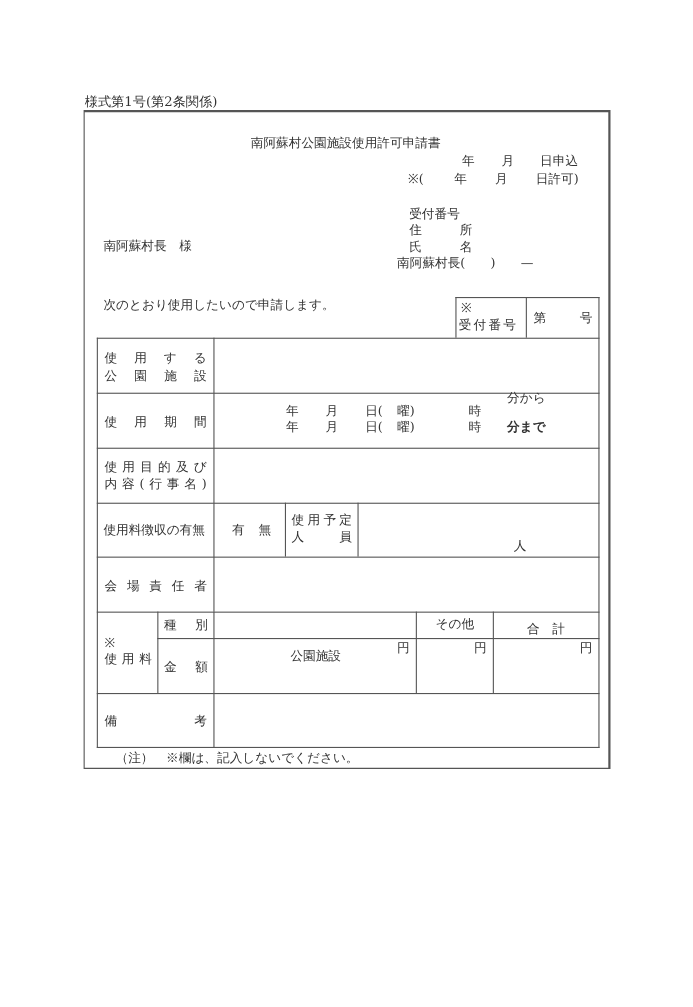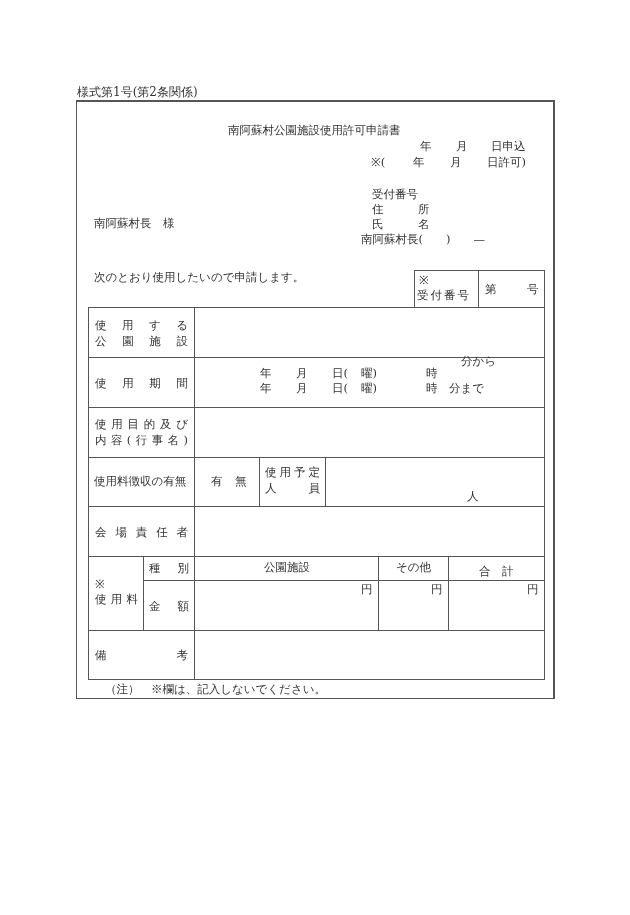--- a/index.html
+++ b/index.html
@@ -90,21 +90,21 @@
 <div class="abs" style="left:296px;top:368px;">月</div>
 <div class="abs" style="left:332px;top:368px;">日(</div>
 <div class="abs" style="left:361px;top:368px;">曜)</div>
 <div class="abs" style="left:426px;top:368px;">時</div>
 <div class="abs" style="left:461px;top:356px;">分から</div>
 <div class="abs" style="left:260px;top:383px;">年</div>
 <div class="abs" style="left:296px;top:383px;">月</div>
 <div class="abs" style="left:332px;top:383px;">日(</div>
 <div class="abs" style="left:361px;top:383px;">曜)</div>
 <div class="abs" style="left:426px;top:383px;">時</div>
-<div class="abs" style="left:449px;top:383px;">分まで</div>
+<div class="abs" style="left:461px;top:383px;font-weight:bold;">分まで</div>
 <div class="abs" style="left:195px;top:358px;width:349px;height:49px;"></div>
 
 <div class="cell-text sp" style="left:95px;top:417px;width:93px;">
   <span>使</span>
     <span>用</span>
     <span>目</span>
     <span>的</span>
     <span>及</span>
     <span>び</span>
 </div>
@@ -156,21 +156,21 @@
     <span>料</span>
 </div>
 <div class="cell-text sp" style="left:149px;top:561px;width:40px;">
   <span>種</span>
     <span>別</span>
 </div>
 <div class="cell-text sp" style="left:149px;top:599px;width:40px;">
   <span>金</span>
     <span>額</span>
 </div>
-<div class="abs" style="left:264px;top:562px;">公園施設</div>
+<div class="abs" style="left:264px;top:591px;">公園施設</div>
 <div class="abs" style="left:396px;top:562px;">その他</div>
 <div class="abs" style="left:479px;top:566px;">合　計</div>
 <div class="abs" style="left:361px;top:584px;">円</div>
 <div class="abs" style="left:431px;top:584px;">円</div>
 <div class="abs" style="left:527px;top:584px;">円</div>
 <div class="abs" style="left:195px;top:581px;width:183px;height:49px;"></div>
 <div class="abs" style="left:379px;top:581px;width:69px;height:49px;"></div>
 <div class="abs" style="left:449px;top:581px;width:95px;height:49px;"></div>
 
 <div class="cell-text sp" style="left:95px;top:648px;width:93px;">

